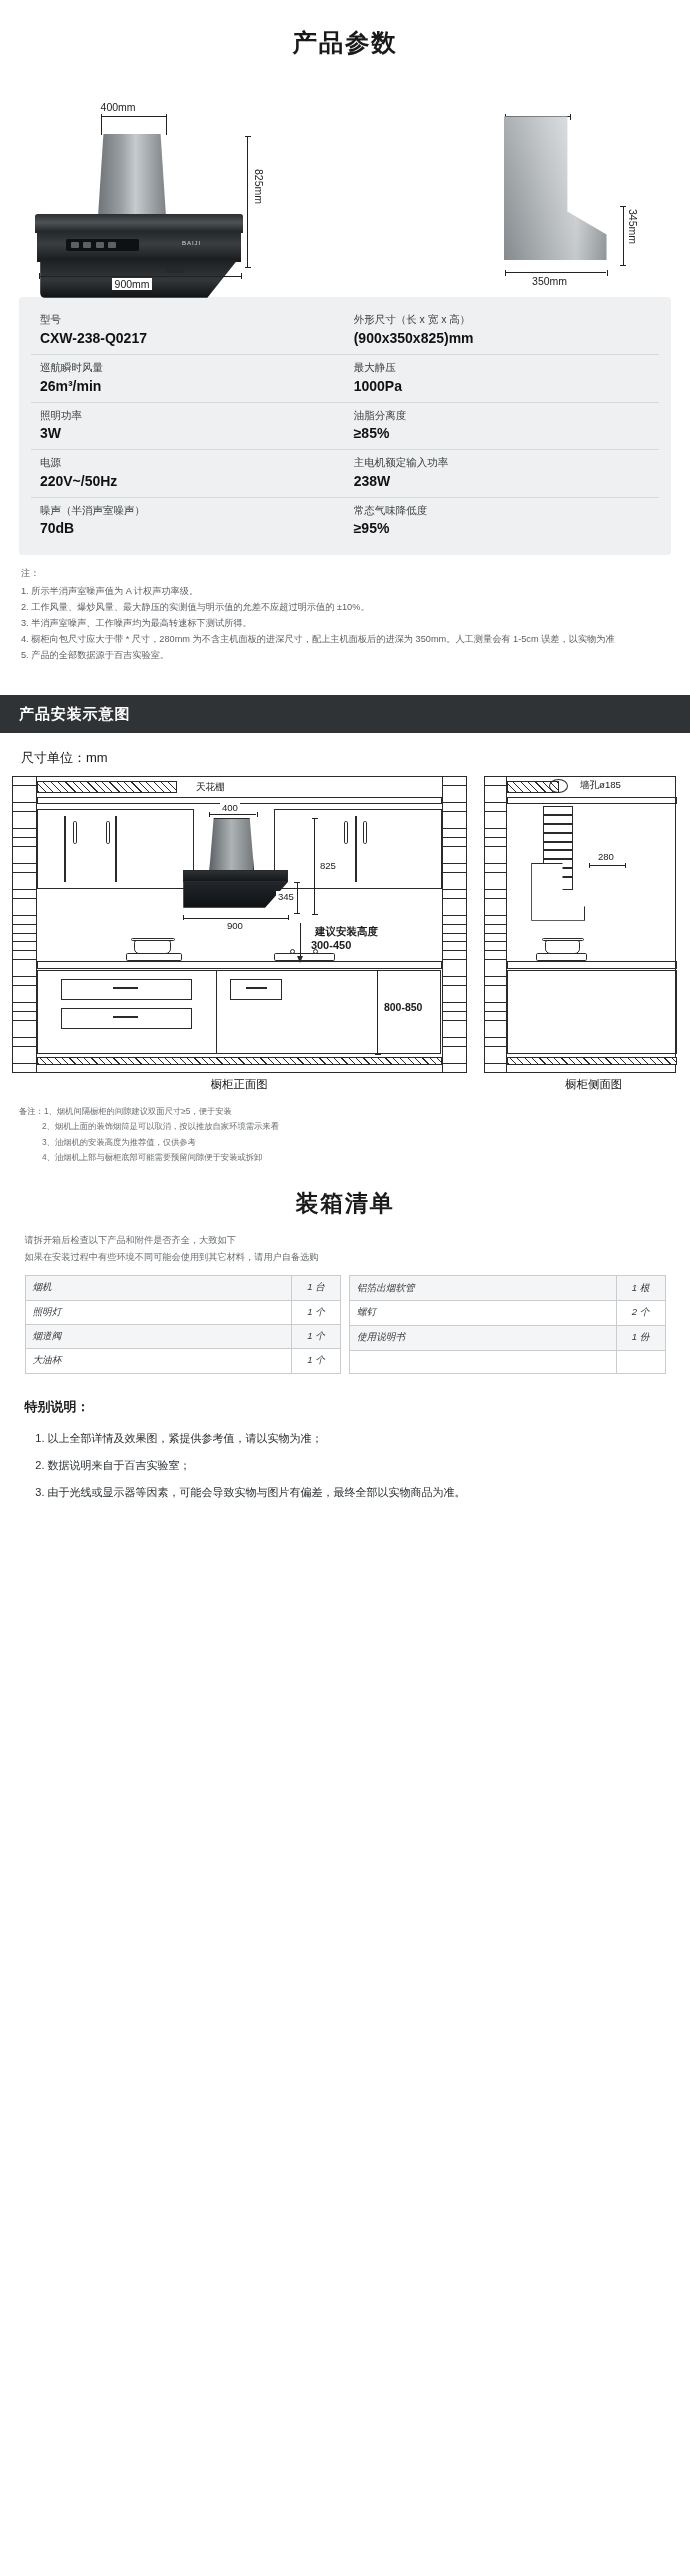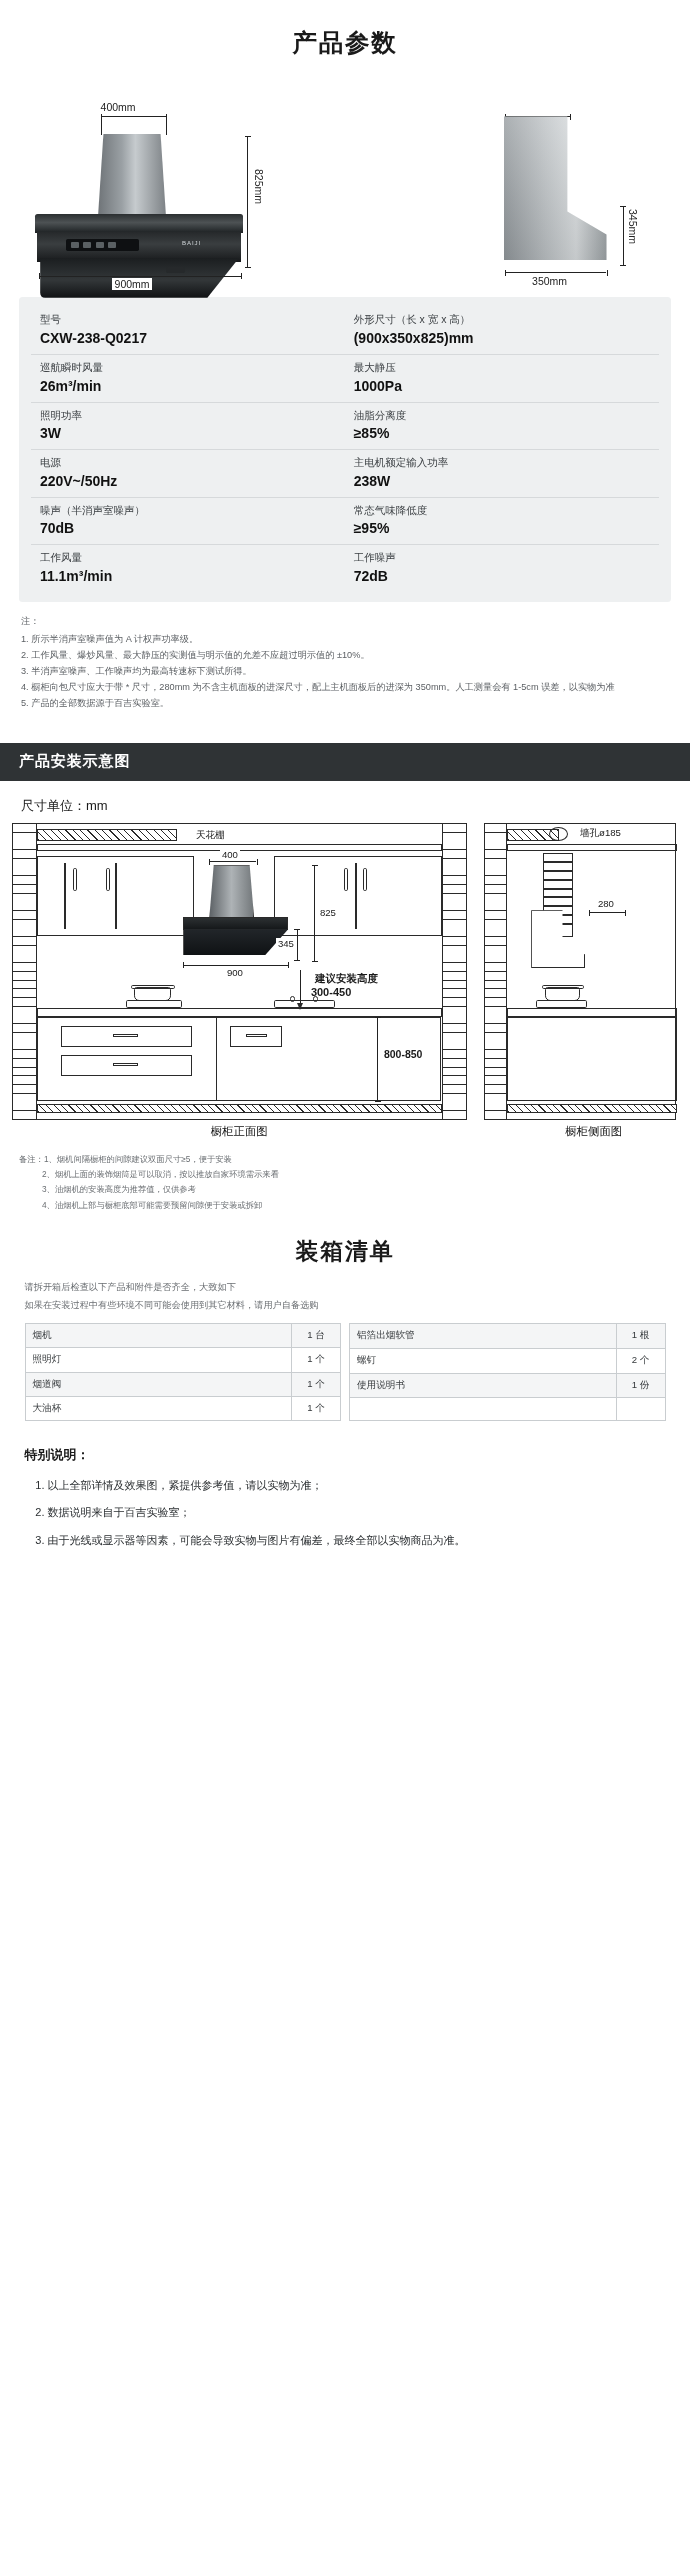--- a/index.html
+++ b/index.html
@@ -125,21 +125,21 @@
   .cap { position: absolute; font-size: 11.4px; color: #111; text-align: center; }
 
   .inst-note { margin: 5.2px 15.7px 0 19px; font-size: 8.3px; color: #6a6e72; line-height: 1.85; }
 
   
   .title-big2 {
     text-align: center; font-size: 23px; font-weight: bold; letter-spacing: 1.7px;
     margin: 23px 0 12.2px 0; color: #1a1a1a;
   }
   .pack-intro { margin: 0 24.5px; font-size: 9.2px; color: #6a6e72; line-height: 1.9; }
-  .pack-wrap { margin: 8.7px 24.5px 0 24.5px; display: flex; gap: 8px; }
+  .pack-wrap { margin: 8.7px 24.5px 0 24.5px; display: flex; gap: 8px; font-style: italic; }
   table.pack { width: 50%; border-collapse: collapse; font-size: 9.6px; }
   table.pack td {
     border: 0.9px solid #c9cdd0; padding: 5.2px 7px; color: #34383b; background: #fff;
   }
   table.pack td.qty { width: 49px; text-align: center; }
   table.pack tr:nth-child(odd) td { background: #f4f5f6; }
 
   
   .special { margin: 24.5px 24.5px 30px 24.5px; }
   .special h4 { font-size: 13px; font-weight: bold; margin: 0 0 10.5px 0; color: #1a1a1a; }
@@ -258,30 +258,20 @@
           <tr>
             <td>
               <div class="sp-k">噪声（半消声室噪声）</div>
               <div class="sp-v">70dB</div>
             </td>
             <td>
               <div class="sp-k">常态气味降低度</div>
               <div class="sp-v">≥95%</div>
             </td>
           </tr>
-          <tr>
-            <td>
-              <div class="sp-k">工作风量</div>
-              <div class="sp-v">11.1m³/min</div>
-            </td>
-            <td>
-              <div class="sp-k">工作噪声</div>
-              <div class="sp-v">72dB</div>
-            </td>
-          </tr>
         </tbody>
       </table>
     </div>
 
     <div class="notes">
       <div class="nt-title">注：</div>
       <div>1. 所示半消声室噪声值为 A 计权声功率级。</div>
       <div>2. 工作风量、爆炒风量、最大静压的实测值与明示值的允差不应超过明示值的 ±10%。</div>
       <div>3. 半消声室噪声、工作噪声均为最高转速标下测试所得。</div>
       <div>4. 橱柜向包尺寸应大于带 * 尺寸，280mm 为不含主机面板的进深尺寸，配上主机面板后的进深为 350mm。人工测量会有 1-5cm 误差，以实物为准</div>

